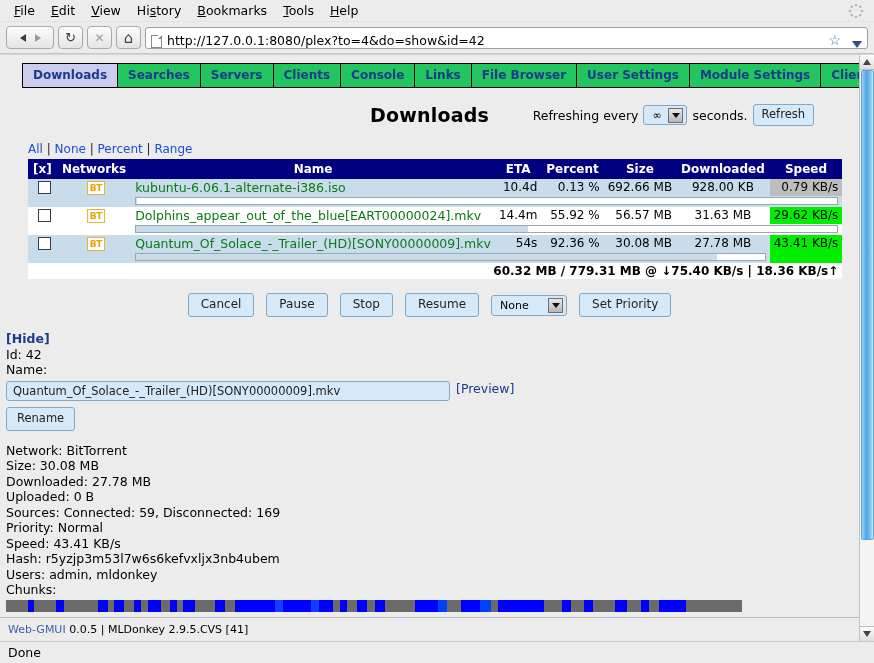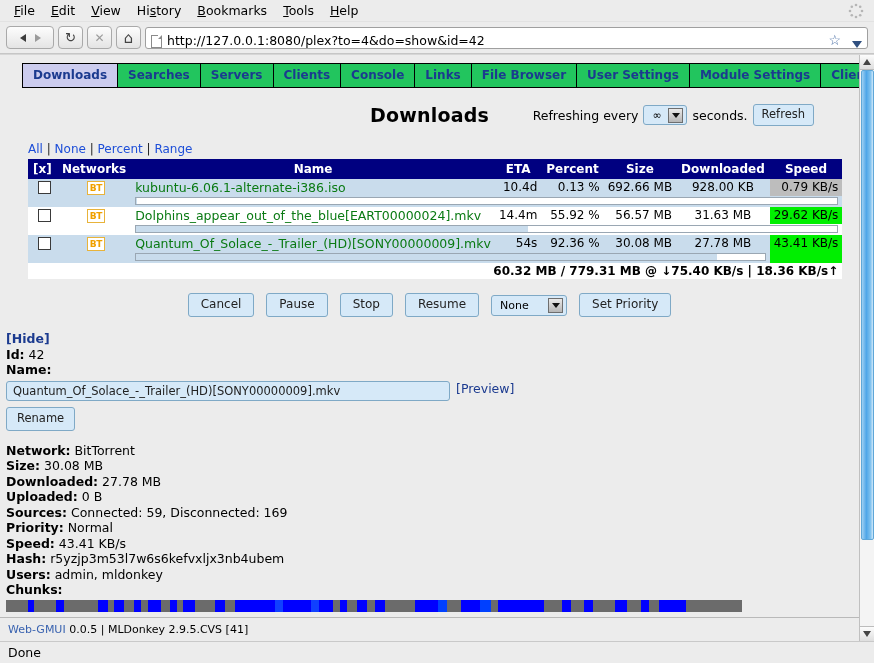--- a/index.html
+++ b/index.html
@@ -190,21 +190,21 @@
   .actionrow {
     display: flex; justify-content: center; align-items: center;
     gap: 12px; margin-top: 14px;
   }
   .actionrow .btn { padding: 4px 12px 5px 12px; font-size: 12px; }
   .selbox.wide { min-width: 76px; height: 21px; }
 
   
   .details { margin: 14px 0 0 6px; font-size: 12.5px; line-height: 15.5px; }
   .details a.hide { color: #1b3a8f; font-weight: bold; text-decoration: none; }
-  .lbl { font-weight: bold; }
+  .lbl { font-weight: normal; }
   .nameinput {
     width: 444px; height: 20px; background: #d6e9f8;
     border: 1px solid #7fa9c6; border-radius: 3px;
     font-size: 11.5px; color: #222; padding: 2px 6px; margin-top: 3px;
     font-family: "DejaVu Sans", "Liberation Sans", sans-serif;
   }
   .previewlink { color: #1b3a8f; text-decoration: none; font-size: 12.5px; margin-left: 6px; }
   .renamebtn { margin-top: 6px; display: inline-block; padding: 4px 10px 5px 10px; }
   .metalist { margin-top: 12px; }
   .metalist div { white-space: nowrap; }

